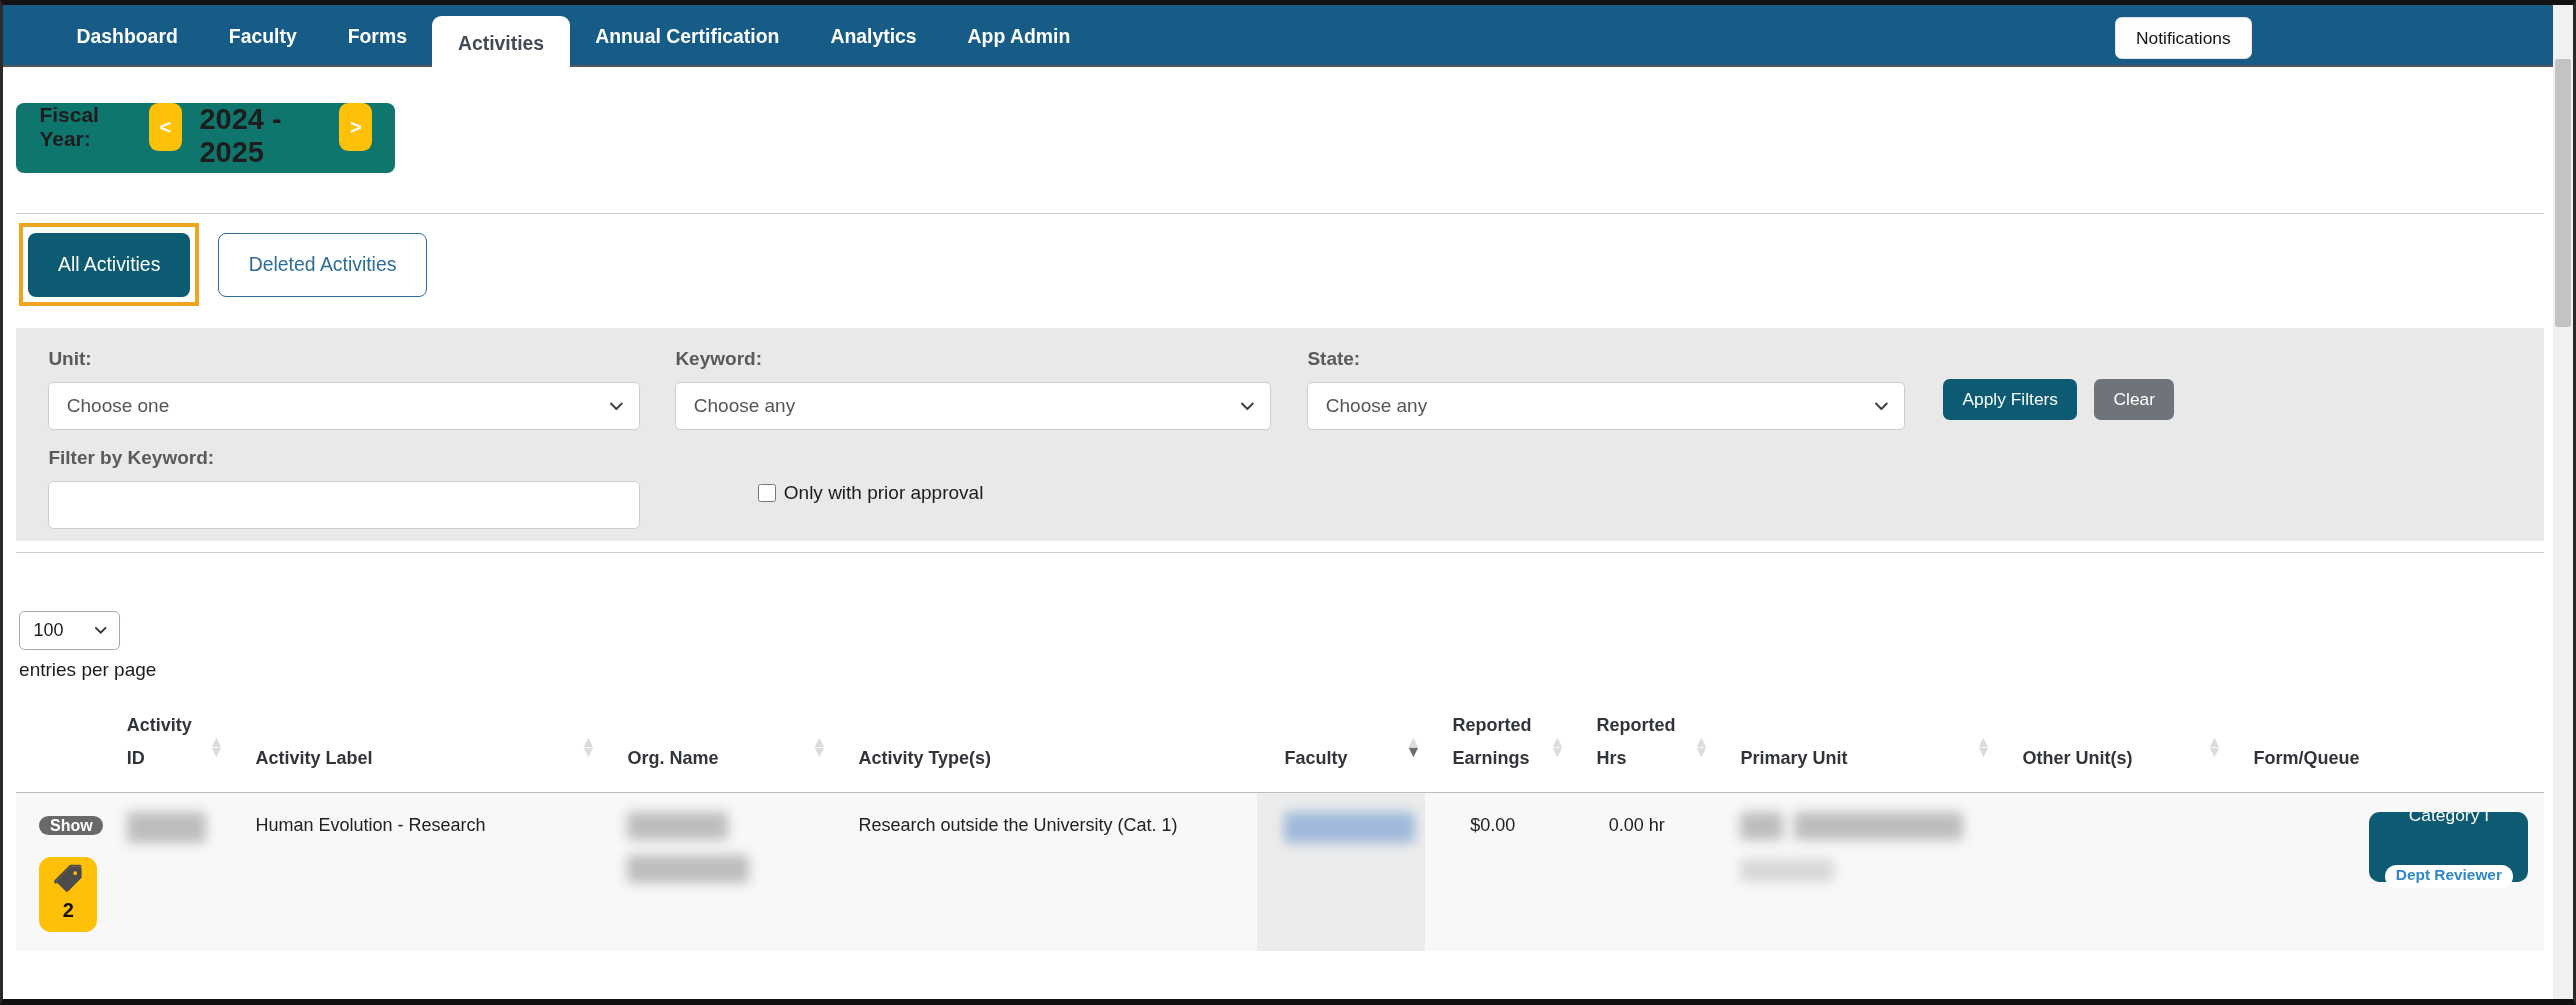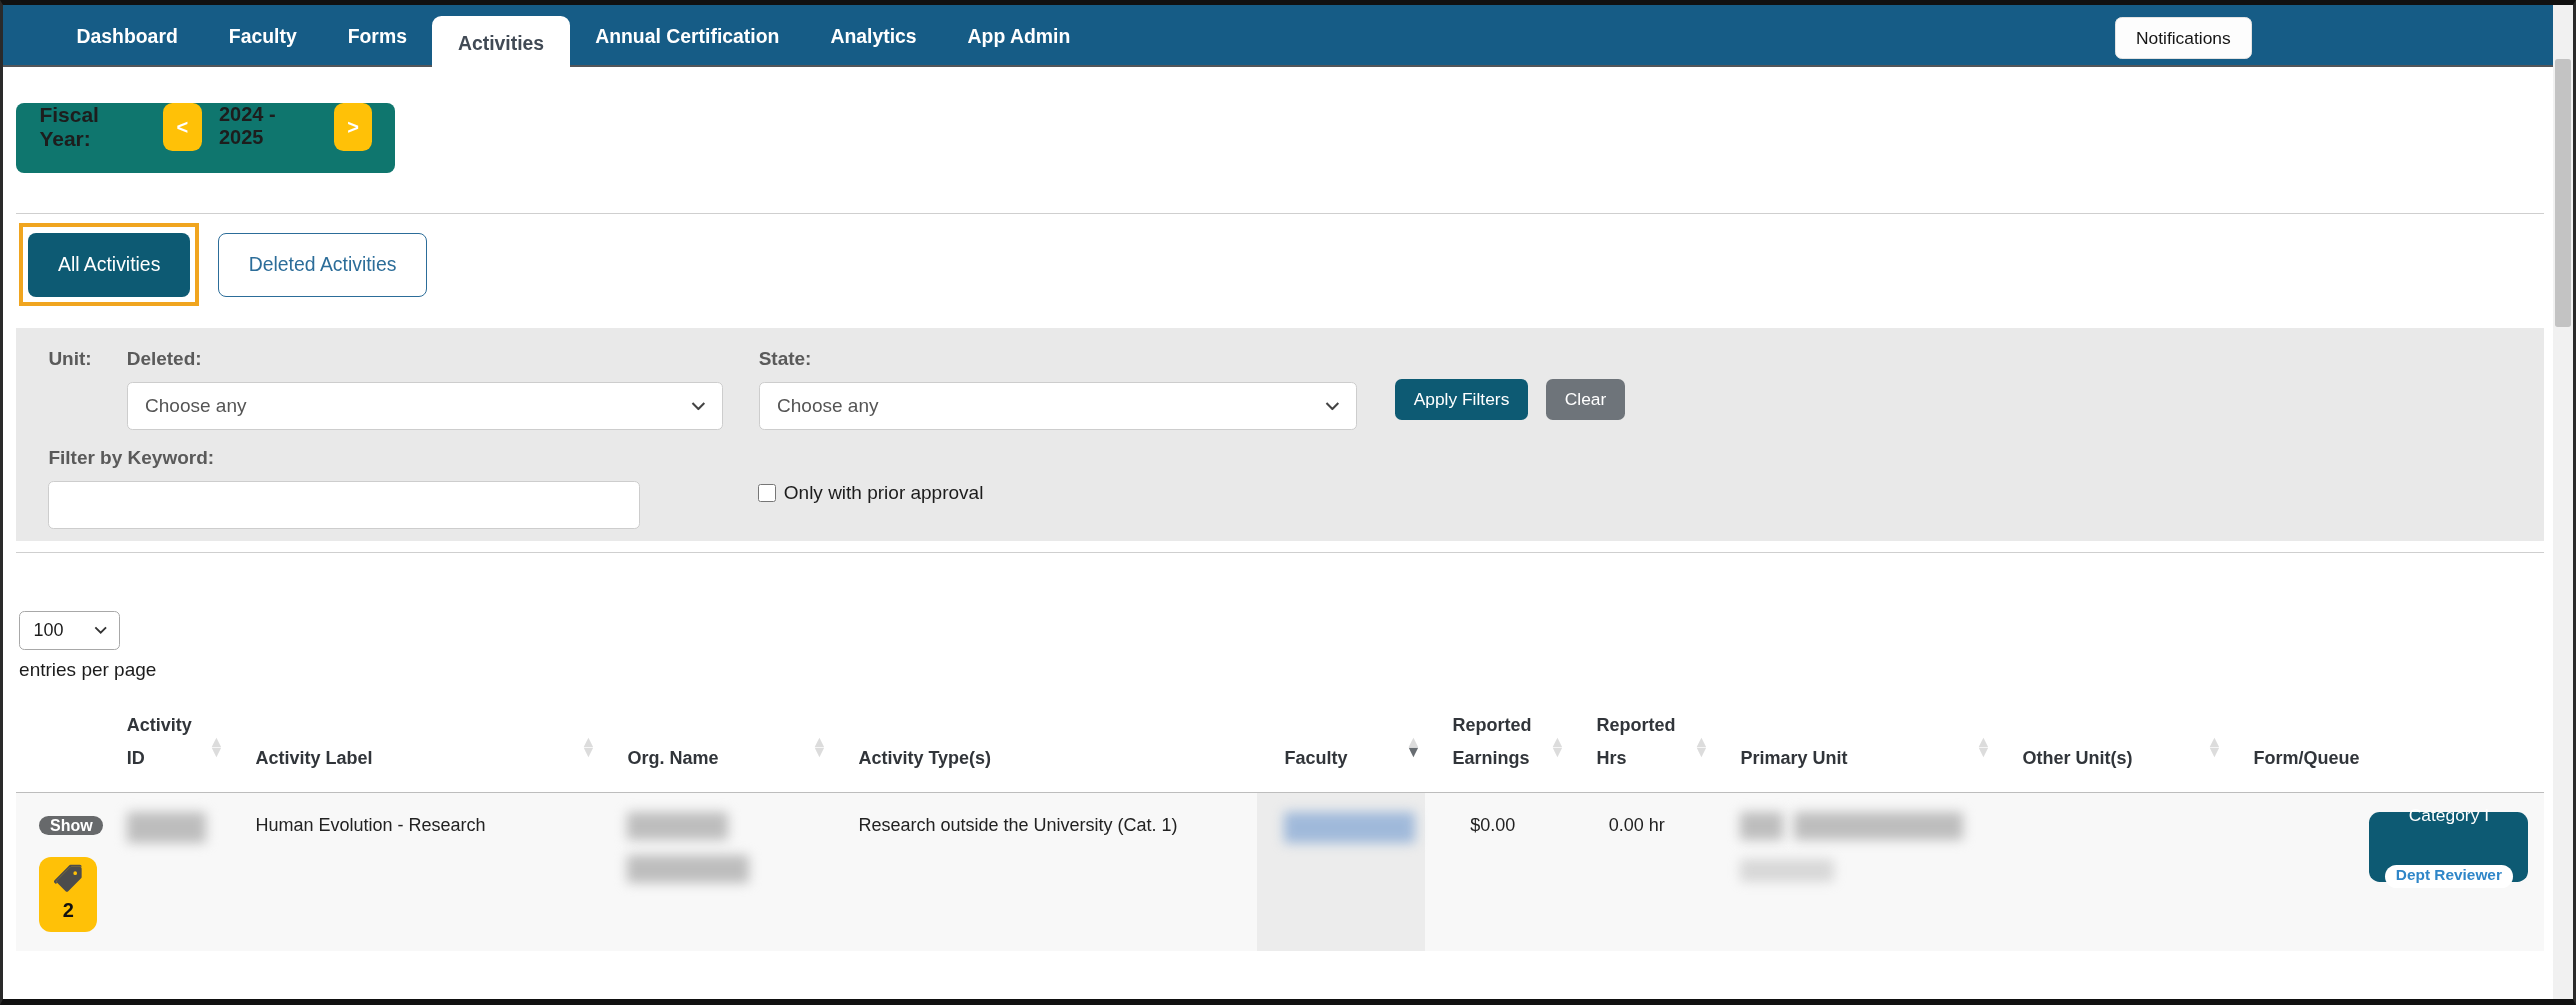--- a/index.html
+++ b/index.html
@@ -27,21 +27,21 @@
 
   .content{ width:2528px; margin-left:13.4px; }
 
   
   .fiscal{ margin-top:36px; width:379px; height:70px; background:#0f766e; border-radius:8px;
     display:flex; align-items:flex-start; padding:0 23px; }
   .fiscal-label{ font-weight:bold; font-size:21px; color:#1d1d1d; }
   .fy-btn{ width:42px; height:48px; background:#ffc107; border:none; border-radius:9.4px; color:#fff;
     font-weight:bold; font-size:20px; margin:0 17.4px; cursor:pointer; display:flex; align-items:center; justify-content:center;}
   .fy-btn:last-child{ margin-right:0; }
-  .fiscal-value{ font-weight:bold; font-size:20px; color:#1d1d1d; }
+  .fiscal-value{ font-weight:bold; font-size:29px; color:#1d1d1d; }
 
   .divider{ border:none; border-top:1.3px solid #cfcfcf; width:2528px; }
   .divider.d1{ margin-top:40px; }
   .divider.d2{ margin-top:10.7px; }
 
   
   .tabs-row{ margin-top:9.4px; margin-left:2.7px; display:flex; align-items:center; }
   .hl-box{ border:4.7px solid #f0a51f; border-radius:0; padding:5.4px; display:inline-block; }
   .tab-btn{ height:64px; border-radius:8px; font-size:19.4px; display:flex; align-items:center;
     justify-content:center; cursor:pointer; padding:0 29.5px; }
@@ -151,23 +151,29 @@
         <div class="tab-btn active">All Activities</div>
       </div>
       <div class="tab-btn inactive">Deleted Activities</div>
     </div>
 
     
     <div class="panel">
       <div class="f-row1">
         <div class="g-unit">
           <span class="f-label">Unit:</span>
+          <div class="sel">
+            <span>Choose one</span>
+            <svg class="chev" width="14.8" height="9.4" viewBox="0 0 10 6">
+                <path d="M1 1l4 4 4-4" fill="none" stroke="#444" stroke-width="1.4"></path>
+              </svg>
+          </div>
         </div>
         <div class="g-cat">
-          <span class="f-label">Deleted:</span>
+          <span class="f-label">Keyword:</span>
           <div class="sel">
             <span>Choose any</span>
             <svg class="chev" width="14.8" height="9.4" viewBox="0 0 10 6">
                 <path d="M1 1l4 4 4-4" fill="none" stroke="#444" stroke-width="1.4"></path>
               </svg>
           </div>
         </div>
         <div class="g-state">
           <span class="f-label">State:</span>
           <div class="sel">

